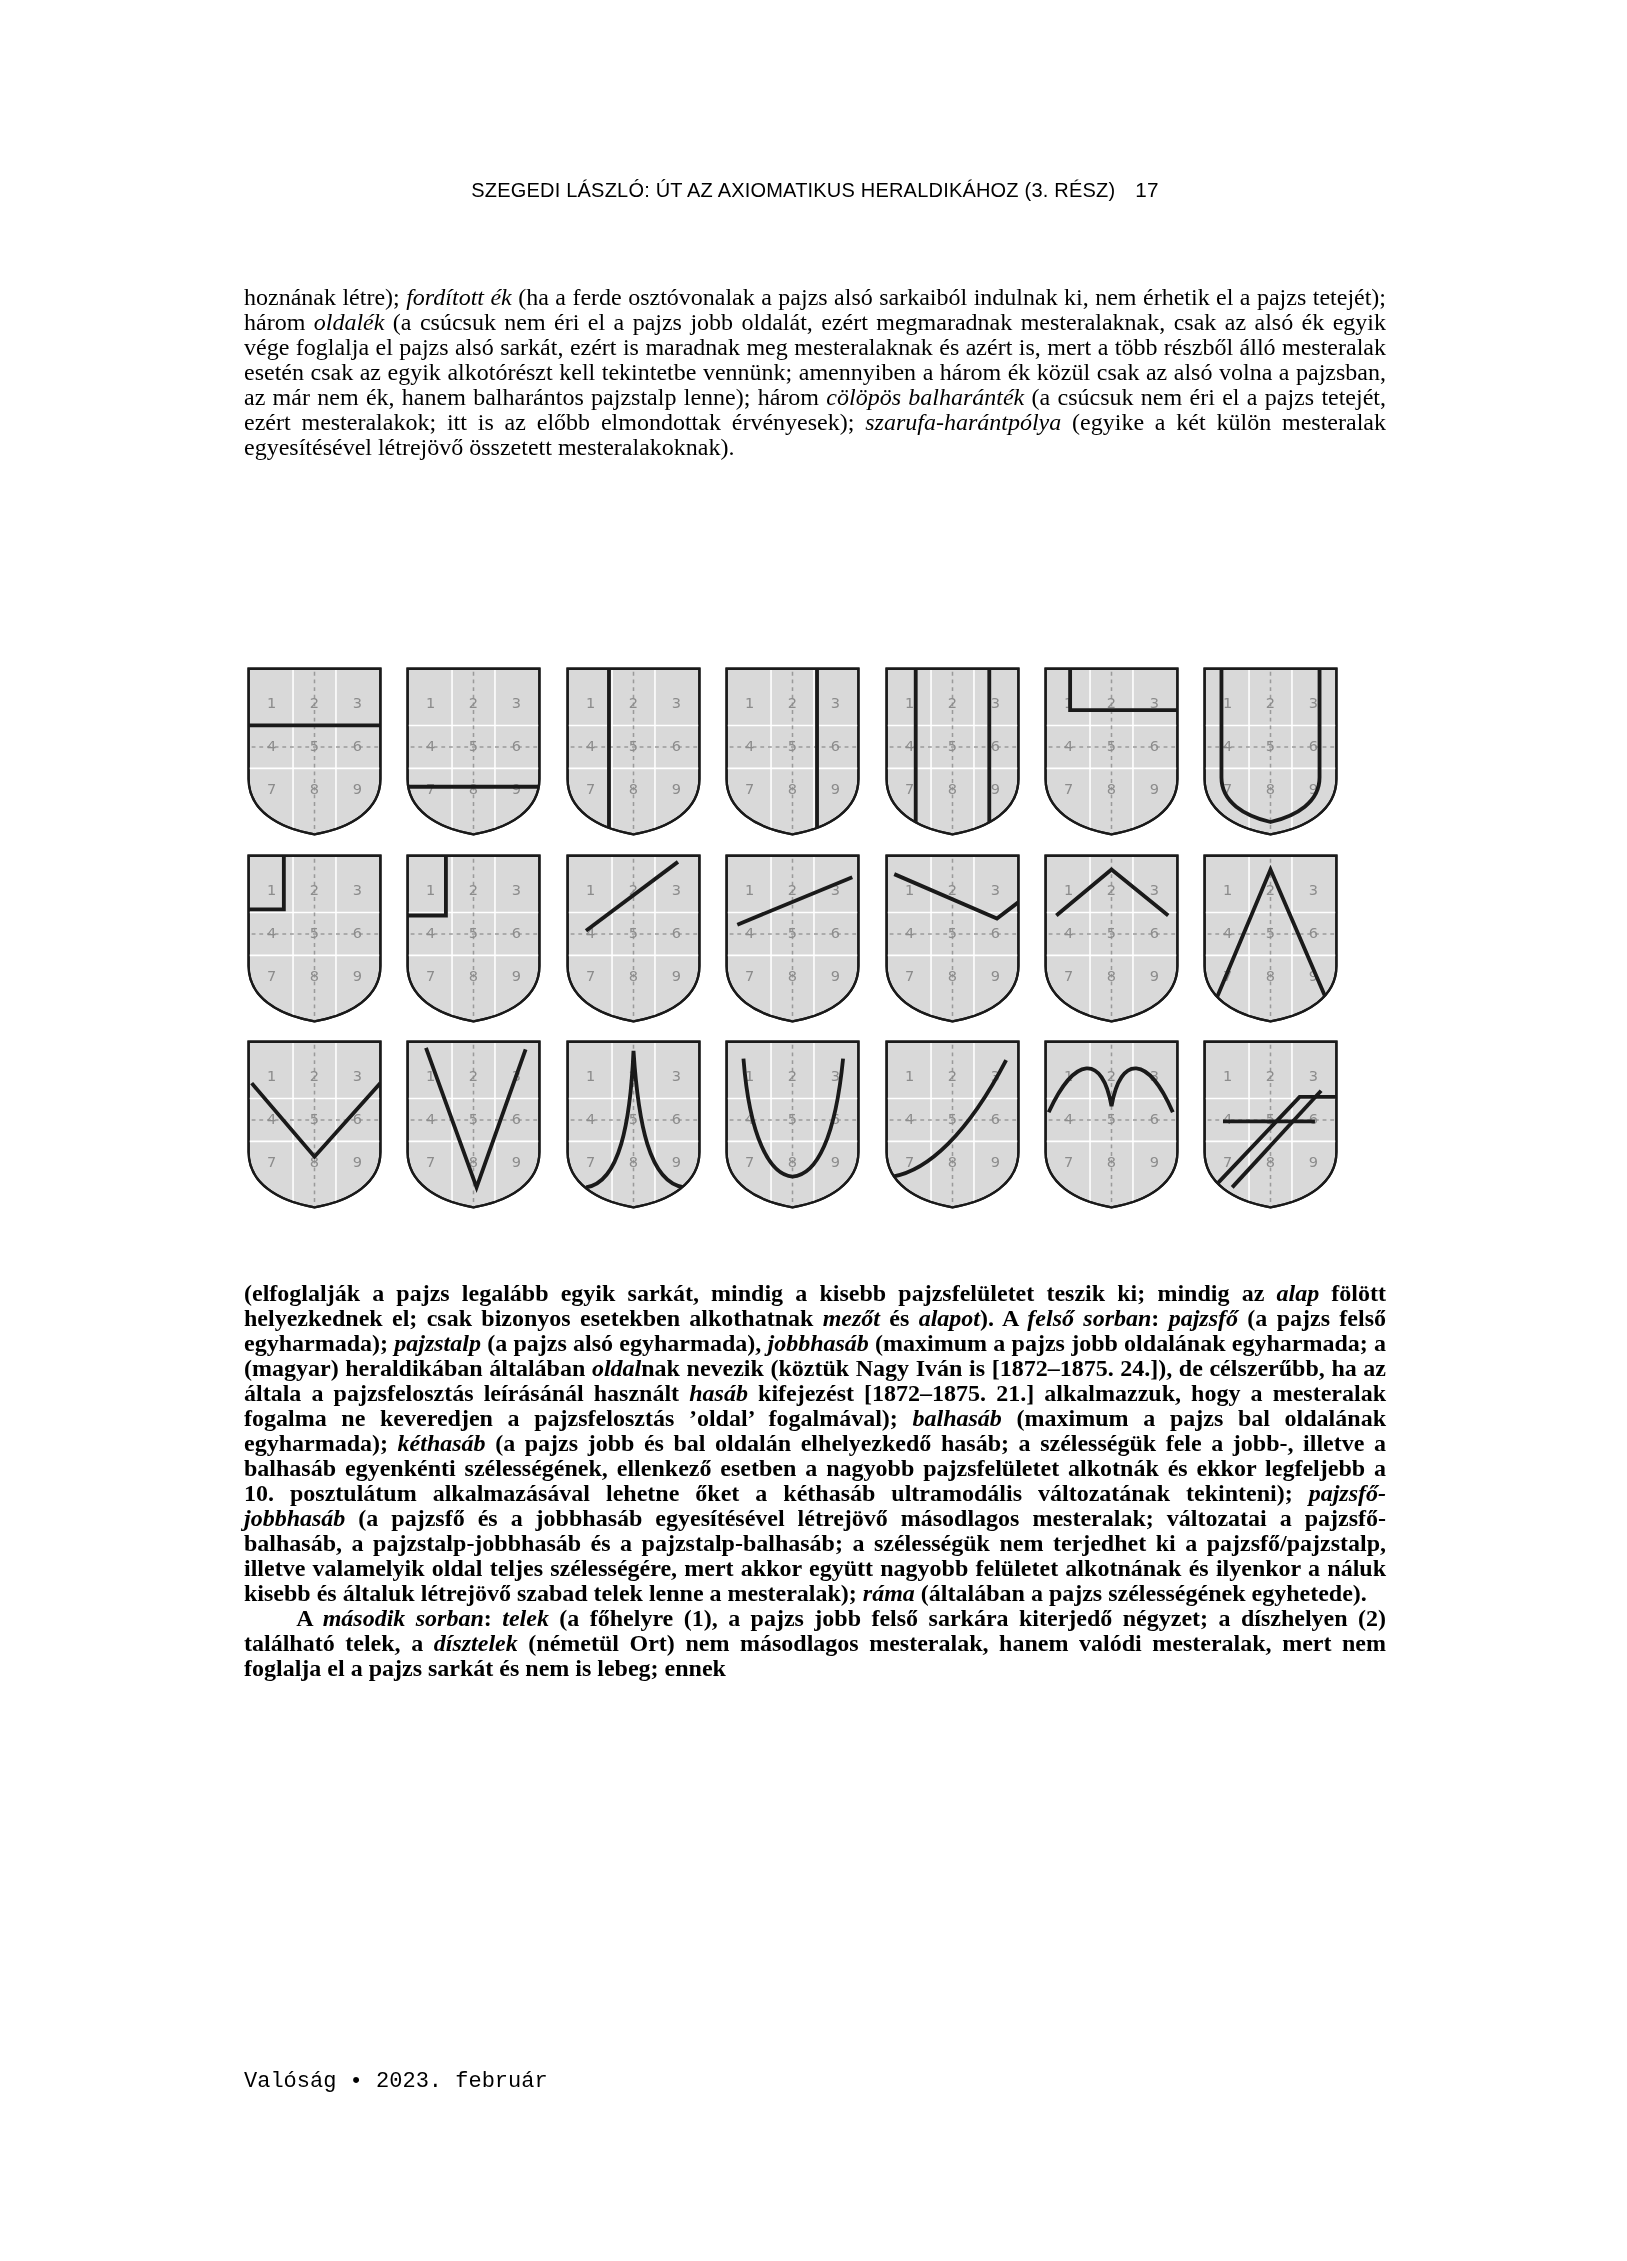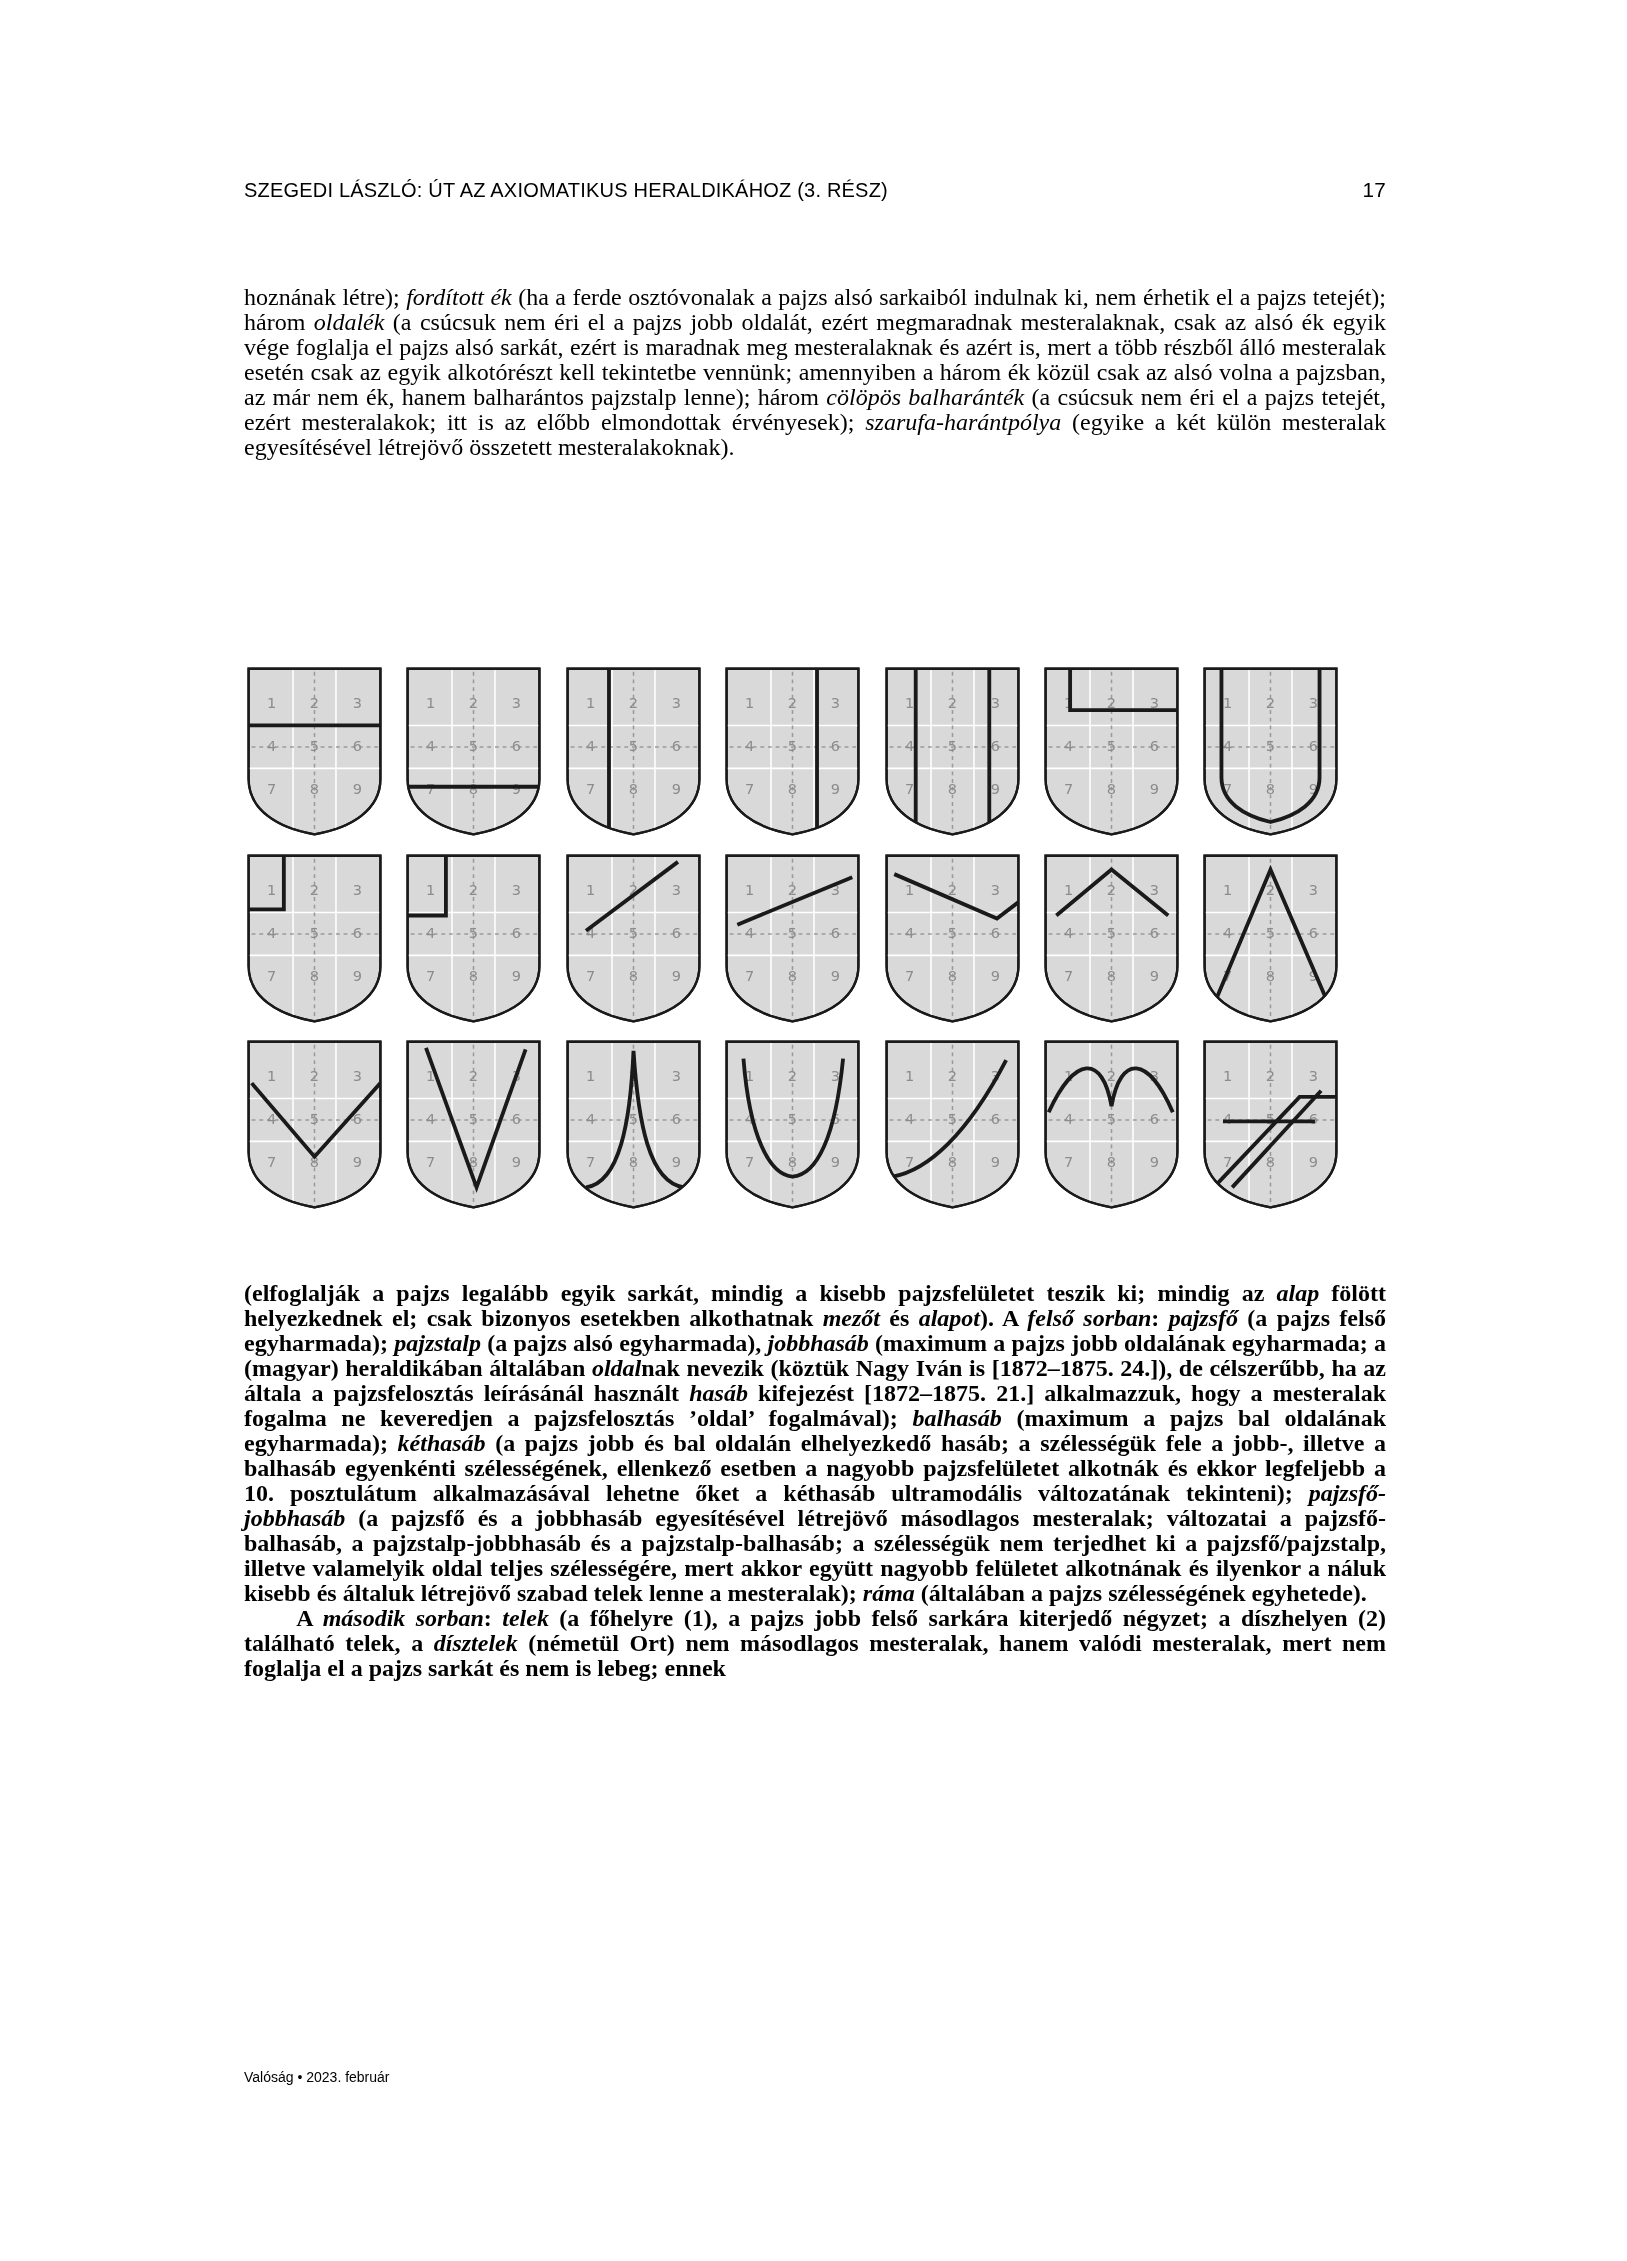--- a/index.html
+++ b/index.html
@@ -23,21 +23,21 @@
     box-sizing: border-box;
     padding: 0;
   }
   
   .runhead {
     position: absolute;
     left: 244px;
     top: 178px;
     width: 1142px;
     display: flex;
-    justify-content: space-between;
+    justify-content: center;
     align-items: baseline;
     font-family: "Liberation Sans", sans-serif;
     font-size: 20px;
     letter-spacing: 0.2px;
   }
   .runhead .title { white-space: nowrap; }
   .runhead .pageno { font-size: 20.7px; margin-left: 20px; }
 
   
   .col {
@@ -86,22 +86,22 @@
   #para-bottom {
     top: 1281px;
     font-weight: bold;
   }
 
   
   .footer {
     position: absolute;
     left: 244px;
     top: 2069px;
-    font-family: Liberation Sans, sans-serif;
-    font-size: 14px;
+    font-family: Liberation Mono, monospace;
+    font-size: 22px;
   }
 </style>
 </head>
 <body>
 
 <div class="page">
 
   <div class="runhead">
     <span class="title">SZEGEDI LÁSZLÓ: ÚT AZ AXIOMATIKUS HERALDIKÁHOZ (3. RÉSZ)</span>
     <span class="pageno">17</span>

